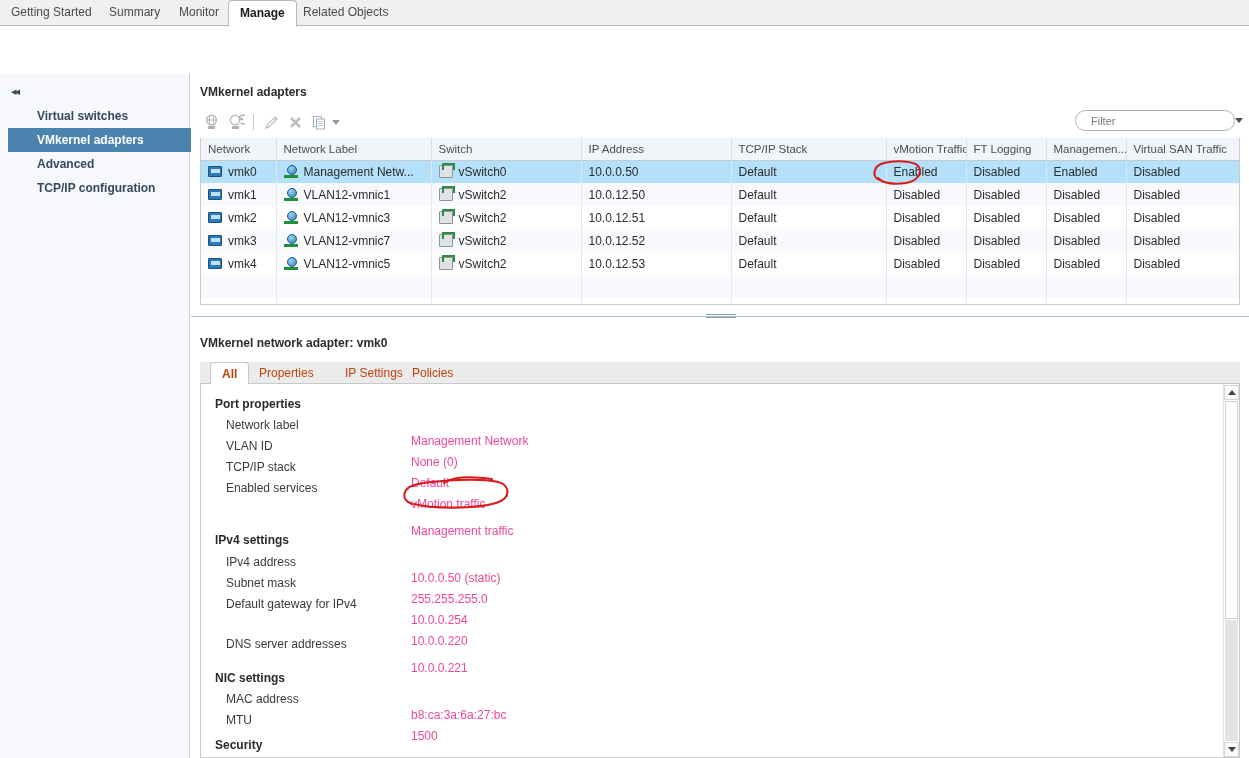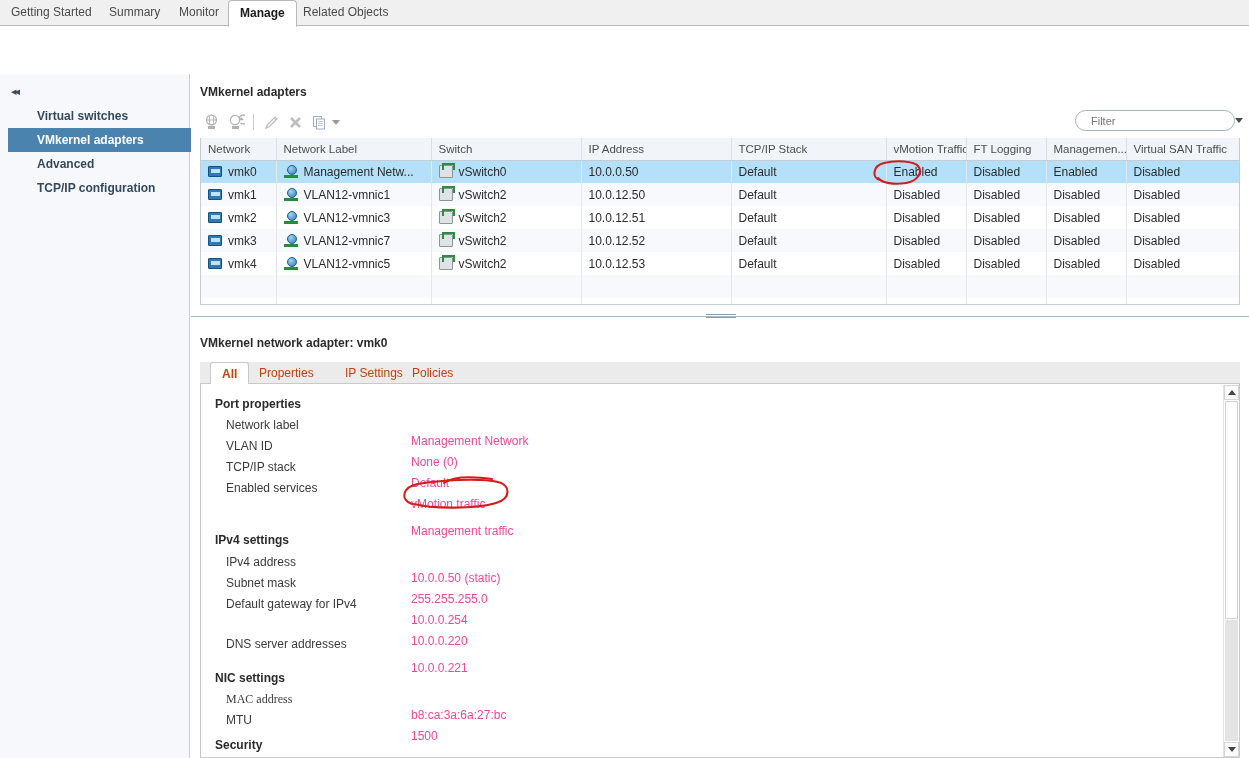--- a/index.html
+++ b/index.html
@@ -589,21 +589,21 @@
       <div class="f-value" style="top:171px;">10.0.0.50 (static)</div>
       <div class="f-label" style="top:192px;">Subnet mask</div>
       <div class="f-value" style="top:192px;">255.255.255.0</div>
       <div class="f-label" style="top:213px;">Default gateway for IPv4</div>
       <div class="f-value" style="top:213px;">10.0.0.254</div>
       <div class="f-label" style="top:234px;margin-top:19px;">DNS server addresses</div>
       <div class="f-value" style="top:234px;">10.0.0.220</div>
       <div class="f-value" style="top:261px;">10.0.0.221</div>
 
       <div class="sec-head" style="left:14px; top:287px;">NIC settings</div>
-      <div class="f-label" style="top:308px;font-family:Liberation Serif, serif;">MAC address</div>
+      <div class="f-label" style="top:308px;">MAC address</div>
       <div class="f-value" style="top:308px;">b8:ca:3a:6a:27:bc</div>
       <div class="f-label" style="top:329px;">MTU</div>
       <div class="f-value" style="top:329px;">1500</div>
 
       <div class="sec-head" style="left:14px; top:354px;">Security</div>
 
       <div class="vscroll">
         <div class="arrow up">
             <div class="tri-up"></div>
           </div>

